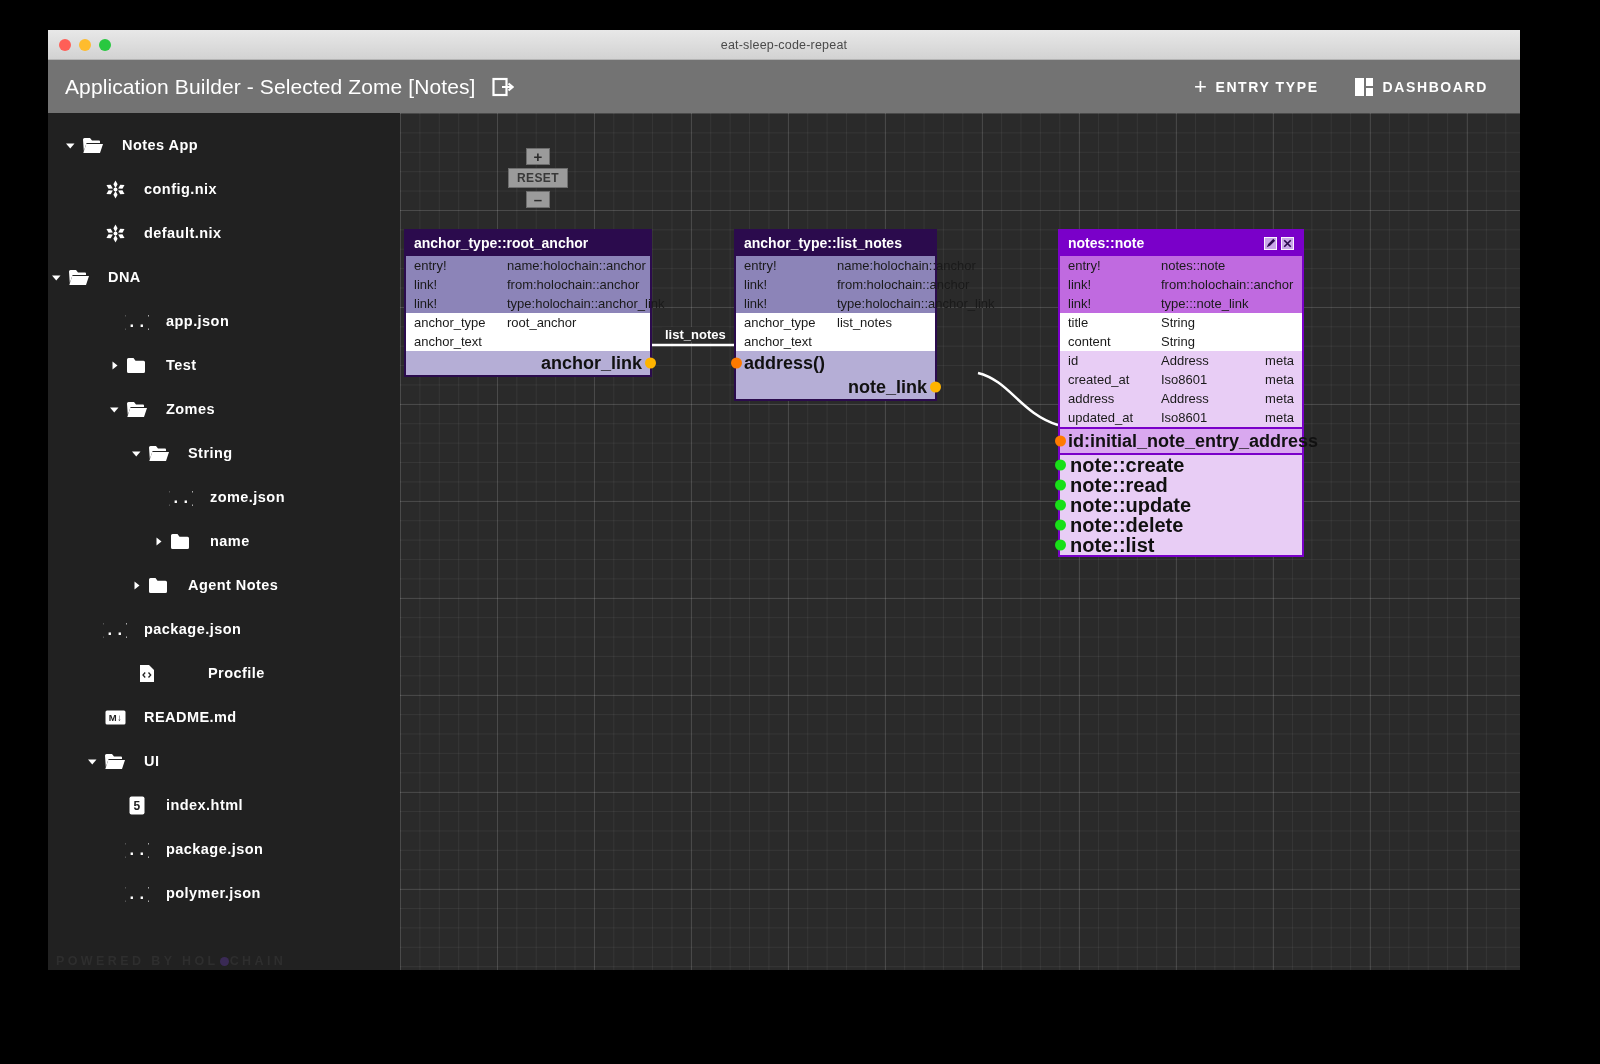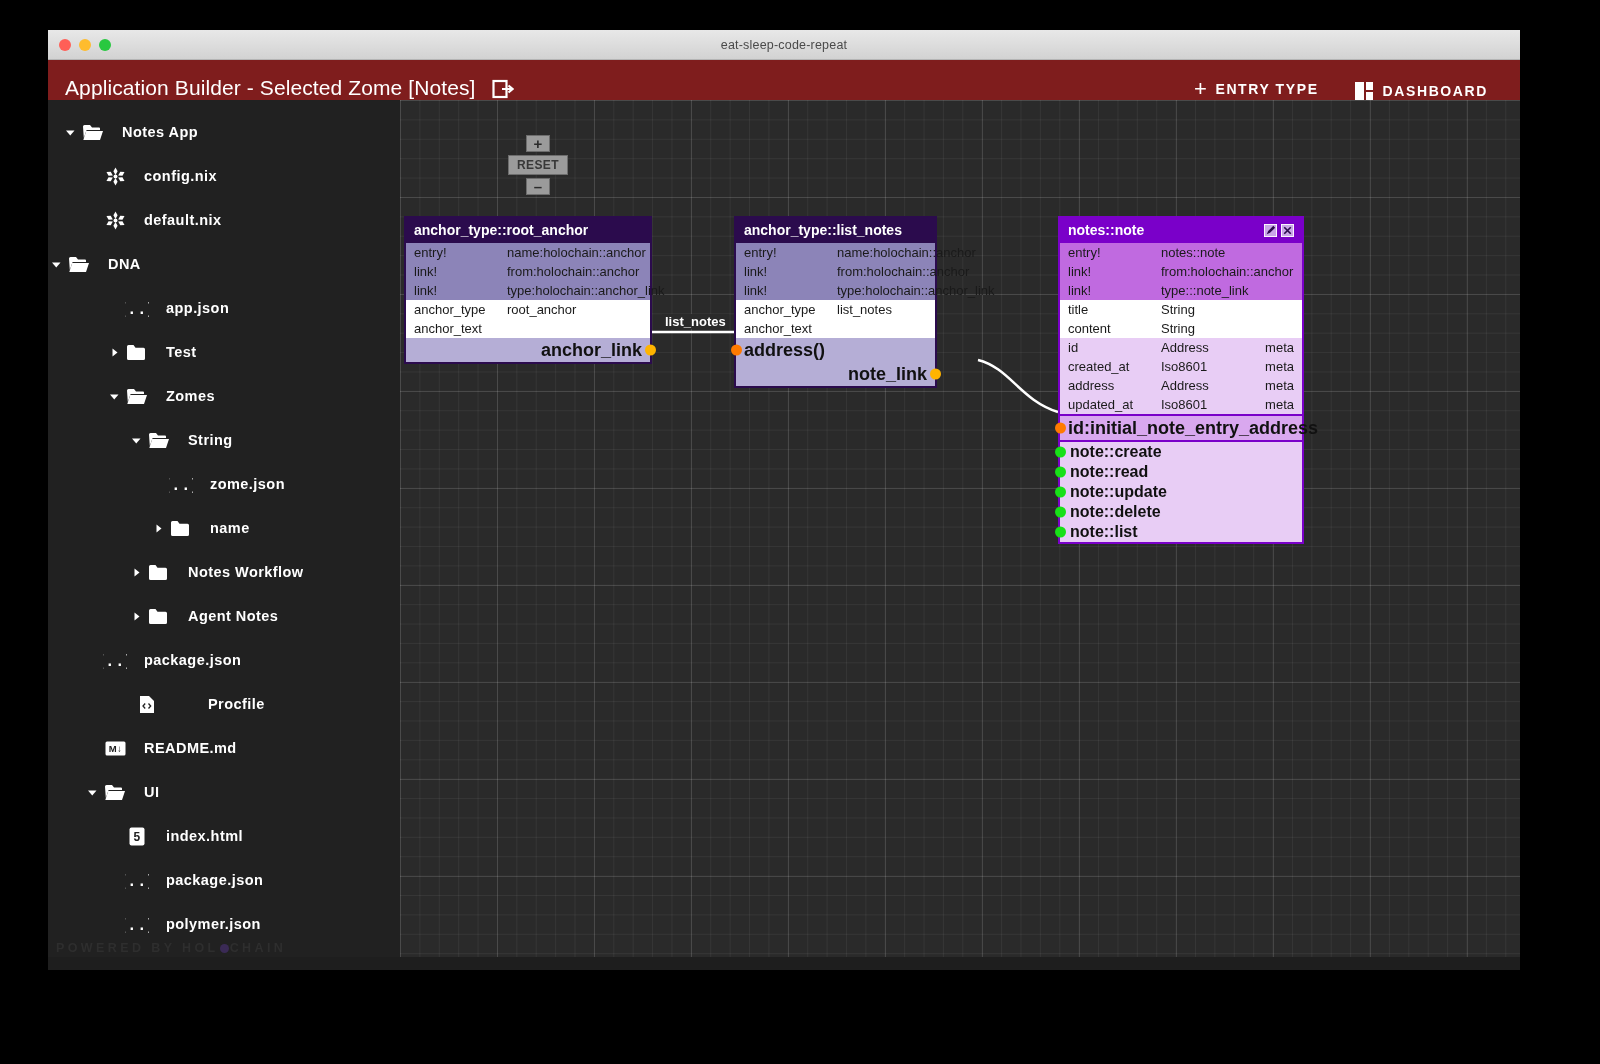--- a/index.html
+++ b/index.html
@@ -29,23 +29,23 @@
     font-size: 12.5px; color: #4a4a4a; letter-spacing: .2px;
   }
   .traffic { position: absolute; left: 11px; top: 9px; display: flex; gap: 8px; }
   .dot { width: 12px; height: 12px; border-radius: 50%; }
   .dot.red    { background: #ff5f57; }
   .dot.yellow { background: #febc2e; }
   .dot.green  { background: #28c840; }
 
   
   #appheader {
-    height: 40px;
-    background: #7f1d1d;
-    display: flex; align-items: flex-end;
+    height: 53px;
+    background: #737373;
+    display: flex; align-items: center;
     padding: 0 32px 0 17px;
     color: #fff;
   }
   #appheader .apptitle {
     font-size: 21px; font-weight: 400; letter-spacing: .1px; white-space: nowrap;
   }
   .logout-icon { margin-left: 16px; display: flex; align-items: center; }
   #appheader .spacer { flex: 1; }
   .hdr-btn {
     display: flex; align-items: center; gap: 9px;
@@ -144,21 +144,21 @@
     padding: 3px 8px; line-height: 18px; position: relative;
   }
   .linkrow.right { text-align: right; }
   .port {
     position: absolute; width: 11px; height: 11px; border-radius: 50%;
     top: 50%; transform: translateY(-50%);
   }
   .port.l { left: -5.5px; }
   .port.r { right: -5.5px; }
   .method {
-    font-weight: 700; font-size: 16px; color: #111;
+    font-weight: 700; font-size: 20px; color: #111;
     padding: 1px 8px 1px 10px; line-height: 18px; position: relative;
   }
   .method .bullet {
     position: absolute; left: -5px; top: 50%; transform: translateY(-50%);
     width: 11px; height: 11px; border-radius: 50%;
   }
 
   
   #card-root   { left: 4px;   top: 116px; width: 248px; }
   #card-list   { left: 334px; top: 116px; width: 203px; }
@@ -350,33 +350,20 @@
             <span class="caret">
               <svg width="11" height="11" viewBox="0 0 11 11">
                 <path d="M3.5 1.5 L8.5 5.5 L3.5 9.5 Z" fill="#fff"></path>
               </svg>
             </span>
             <span class="ico">
               <svg width="20" height="17" viewBox="0 0 20 17">
                 <path d="M0 2.5 A1.5 1.5 0 0 1 1.5 1 H6.5 L8.5 3.8 H16.5 A1.5 1.5 0 0 1 18 5.3 V14.5 A1.5 1.5 0 0 1 16.5 16 H1.5 A1.5 1.5 0 0 1 0 14.5 Z" fill="#fff"></path>
               </svg>
             </span>
-            <span class="lbl">Notes Workflow</span>
-          </div>
-          <div class="tree-item" style="padding-left: 80px;">
-            <span class="caret">
-              <svg width="11" height="11" viewBox="0 0 11 11">
-                <path d="M3.5 1.5 L8.5 5.5 L3.5 9.5 Z" fill="#fff"></path>
-              </svg>
-            </span>
-            <span class="ico">
-              <svg width="20" height="17" viewBox="0 0 20 17">
-                <path d="M0 2.5 A1.5 1.5 0 0 1 1.5 1 H6.5 L8.5 3.8 H16.5 A1.5 1.5 0 0 1 18 5.3 V14.5 A1.5 1.5 0 0 1 16.5 16 H1.5 A1.5 1.5 0 0 1 0 14.5 Z" fill="#fff"></path>
-              </svg>
-            </span>
             <span class="lbl">Agent Notes</span>
           </div>
           <div class="tree-item" style="padding-left: 36px;">
             <span class="caret"></span>
             <span class="ico">
               <svg width="24" height="19" viewBox="0 0 24 19">
                 <text x="12" y="15" font-family="Liberation Mono, monospace" font-size="16" font-weight="700" fill="#fff" text-anchor="middle">{..}</text>
               </svg>
             </span>
             <span class="lbl">package.json</span>

